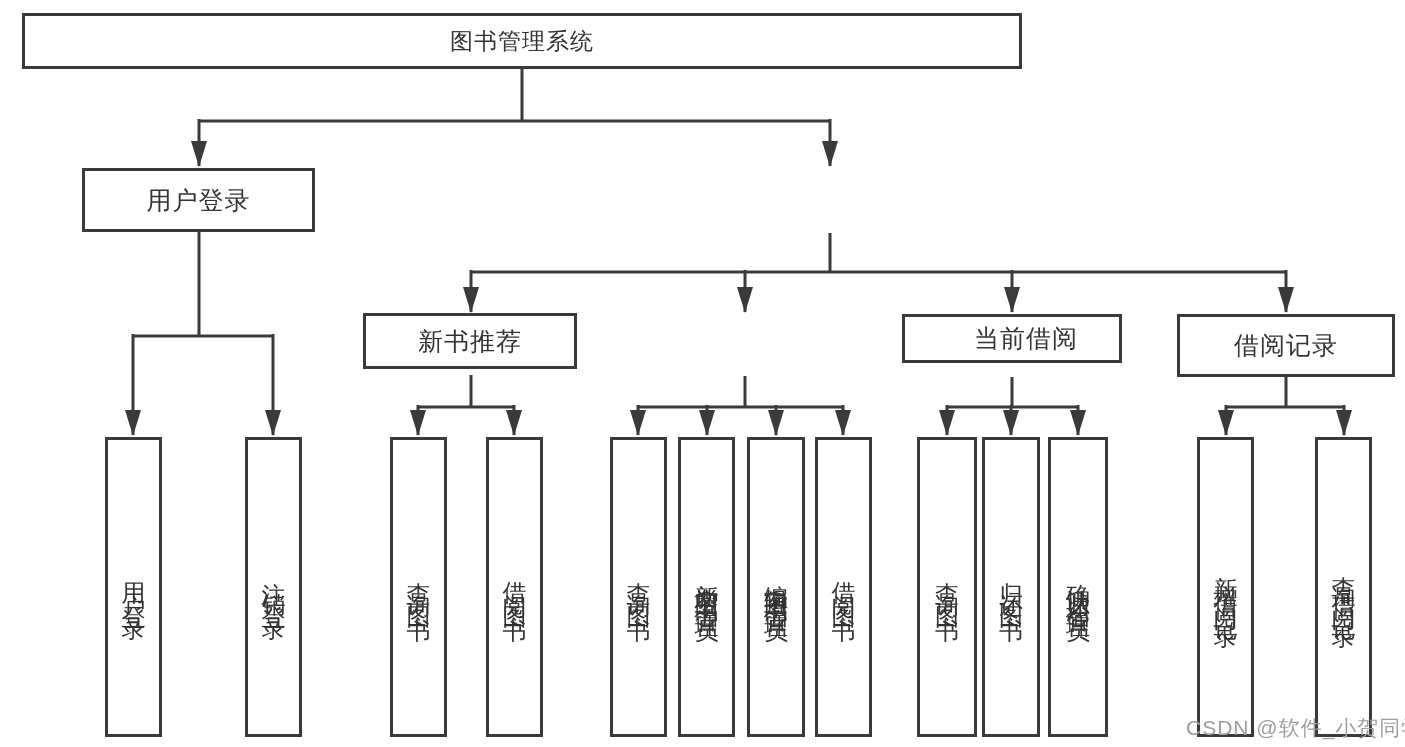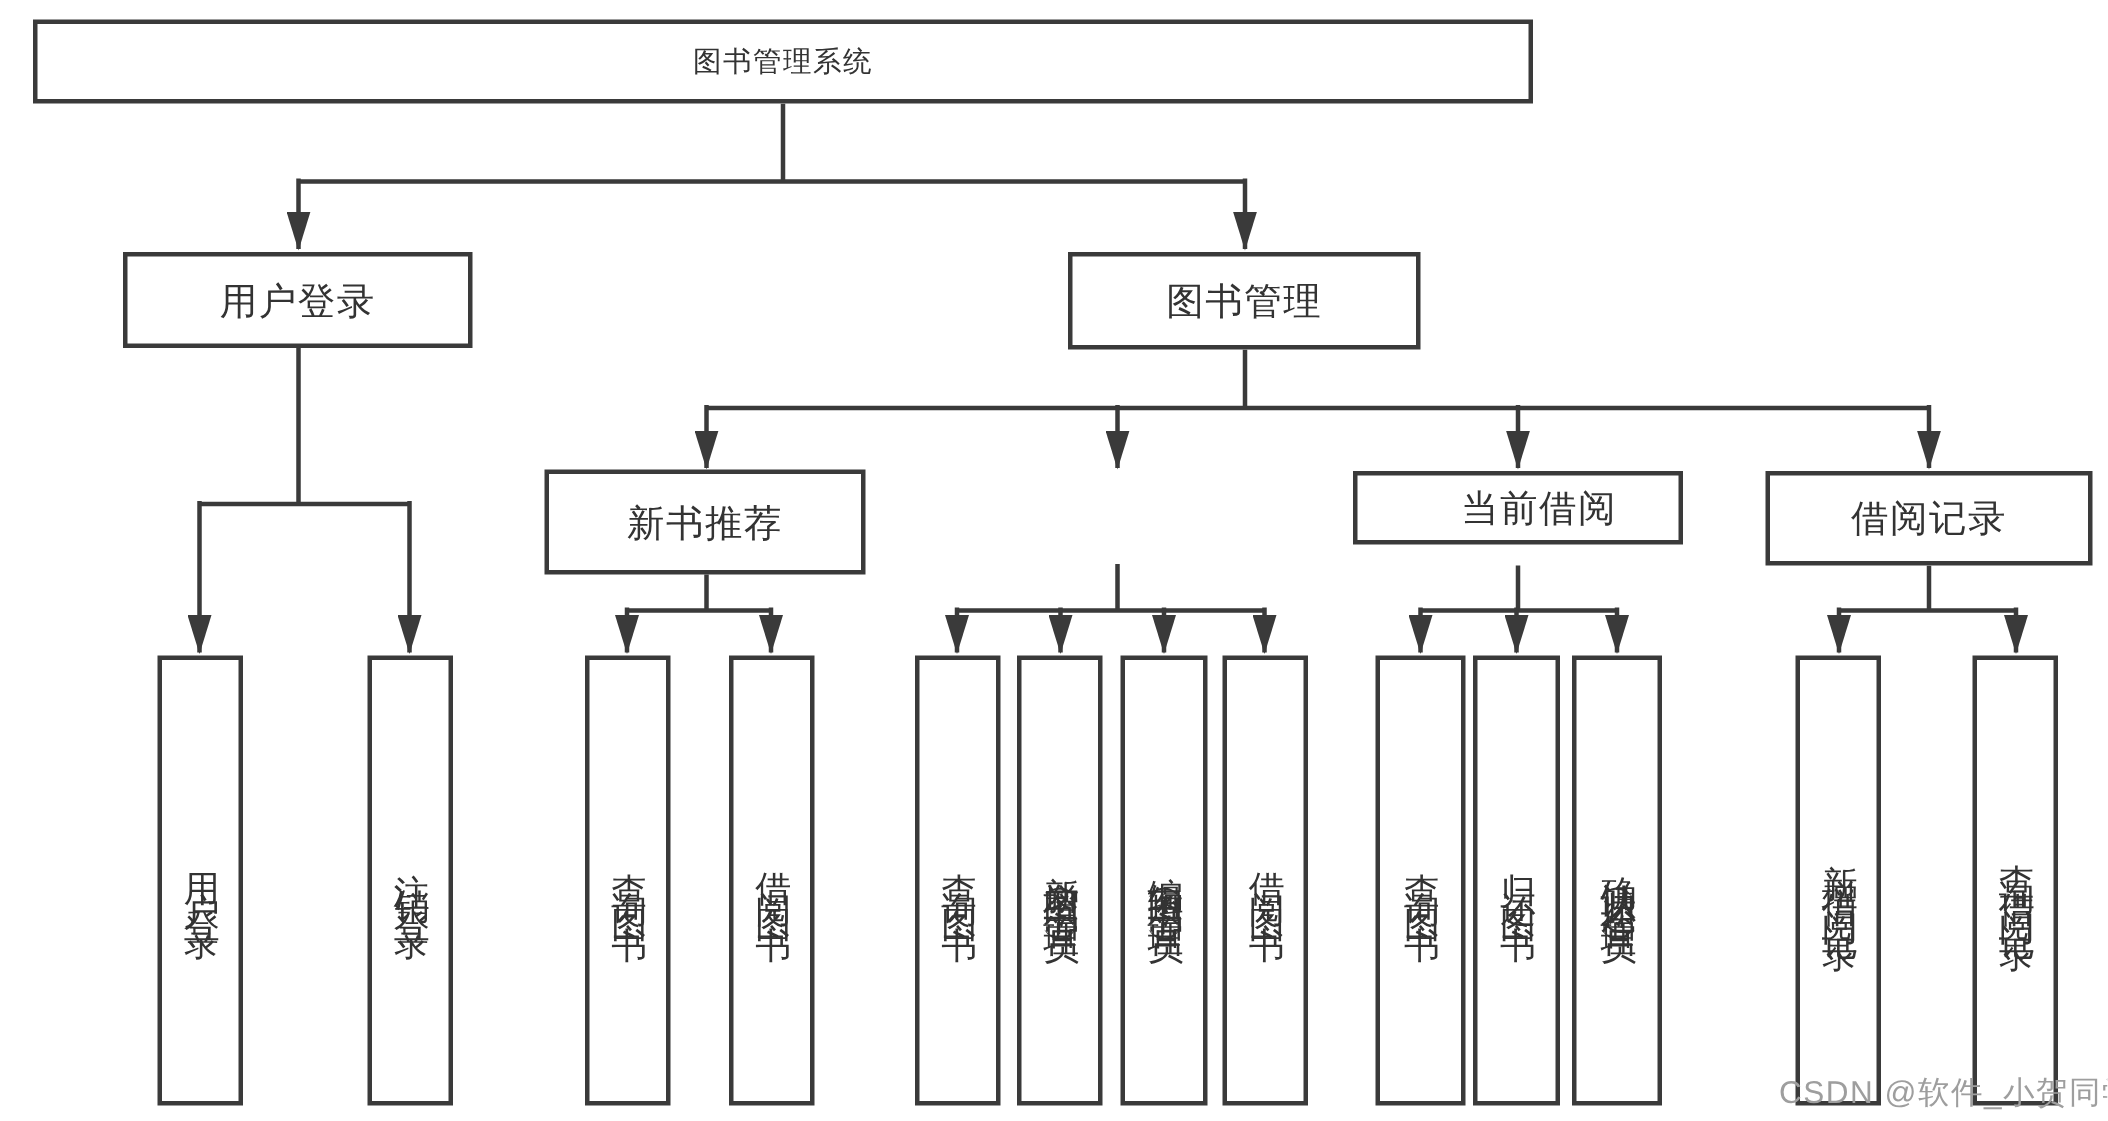--- a/index.html
+++ b/index.html
@@ -22,21 +22,21 @@
     position:absolute;
     box-sizing:border-box;
     border:3px solid var(--line);
     background:var(--boxbg);
     color:var(--text);
     display:flex;
     align-items:center;
     justify-content:center;
   }
   .h{font-size:25px;letter-spacing:1px;}
-  .root{font-size:19px;}
+  .root{font-size:23px;}
   .v{font-size:24px;}
   .vt{
     writing-mode:vertical-rl;
     text-orientation:mixed;
     white-space:nowrap;
     color:var(--text);
   }
   .s12{letter-spacing:12px;}
   .s10{letter-spacing:10px;}
   .s5{letter-spacing:5px;}
@@ -108,23 +108,22 @@
     <g>
       <path d="M1286 377 V407 M1226 407 H1344"></path>
       <line x1="1226" y1="405" x2="1226" y2="435" marker-end="url(#arw)"></line>
       <line x1="1344" y1="405" x2="1344" y2="435" marker-end="url(#arw)"></line>
     </g>
   </svg>
 
   <div class="box h root" style="left:22px;top:13px;width:1000px;height:56px;">图书管理系统</div>
 
   <div class="box h" style="left:82px;top:168px;width:233px;height:64px;">用户登录</div>
-  <div class="box h" style="left:712px;top:168px;width:235px;height:65px;">图书管理</div>
 
-  <div class="box h" style="left:363px;top:313px;width:214px;height:70px;">新书推荐</div>
+  <div class="box h" style="left:363px;top:313px;width:214px;height:56px;">新书推荐</div>
   <div class="box h" style="left:902px;top:314px;width:220px;height:49px;padding-left:28px;">当前借阅</div>
   <div class="box h" style="left:1177px;top:314px;width:218px;height:63px;">借阅记录</div>
 
   <div class="box v" style="left:105px;top:437px;width:57px;height:300px;">
     <span class="vt s12">用户登录</span>
   </div>
   <div class="box v" style="left:245px;top:437px;width:57px;height:300px;">
     <span class="vt s12">注销登录</span>
   </div>
 

